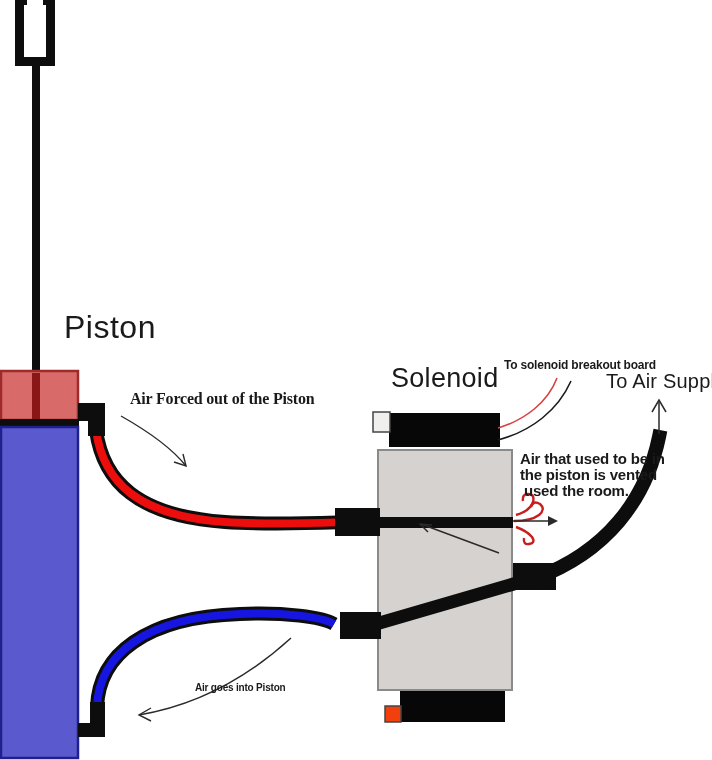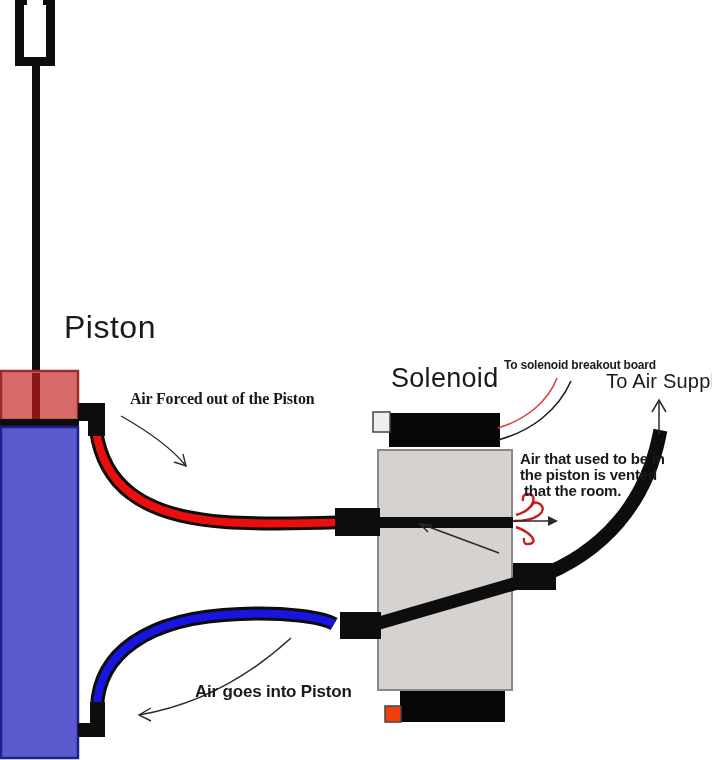--- a/index.html
+++ b/index.html
@@ -7,21 +7,21 @@
     position:relative; width:712px; height:760px; background:#ffffff;
     overflow:hidden; font-family:"Liberation Sans", sans-serif;
   }
   .canvas svg { position:absolute; left:0; top:0; }
   .label { position:absolute; color:#1a1a1a; white-space:nowrap; }
   .lbl-piston   { left:64px;  top:309px; font-size:32px; letter-spacing:0.5px; }
   .lbl-solenoid { left:391px; top:363px; font-size:27px; letter-spacing:0.3px; }
   .lbl-breakout { left:504px; top:358px; font-size:12px; font-weight:600; letter-spacing:-0.2px;text-align:right; }
   .lbl-airsupply{ left:606px; top:370px; font-size:20px; letter-spacing:0.2px; }
   .lbl-forced   { left:130px; top:390px; font-size:16px; font-weight:600; letter-spacing:-0.2px;font-family:Liberation Serif, serif; }
-  .lbl-goesinto { left:195px; top:682px; font-size:17px; font-weight:600; letter-spacing:-0.2px; }
+  .lbl-goesinto { left:195px; top:682px; font-size:10px; font-weight:600; letter-spacing:-0.2px; }
   .vent-note    { left:520px; top:451px; font-size:15px; font-weight:600; letter-spacing:-0.2px; line-height:16px; text-align:left; }
   .vent-note .l3 { padding-left:4px; }
 </style>
 </head>
 <body>
 
 <div class="canvas">
 
   <svg width="712" height="760" viewBox="0 0 712 760">
 
@@ -111,16 +111,16 @@
   <div class="label lbl-piston">Piston</div>
   <div class="label lbl-solenoid">Solenoid</div>
   <div class="label lbl-breakout">To solenoid breakout board</div>
   <div class="label lbl-airsupply">To Air Supply</div>
   <div class="label lbl-forced">Air Forced out of the Piston</div>
   <div class="label lbl-goesinto">Air goes into Piston</div>
 
   <div class="label vent-note">
     <div>Air that used to be in</div>
     <div>the piston is vented</div>
-    <div class="l3">that the room.</div>
+    <div class="l3">used the room.</div>
   </div>
 
 </div>
 
 </body></html>

